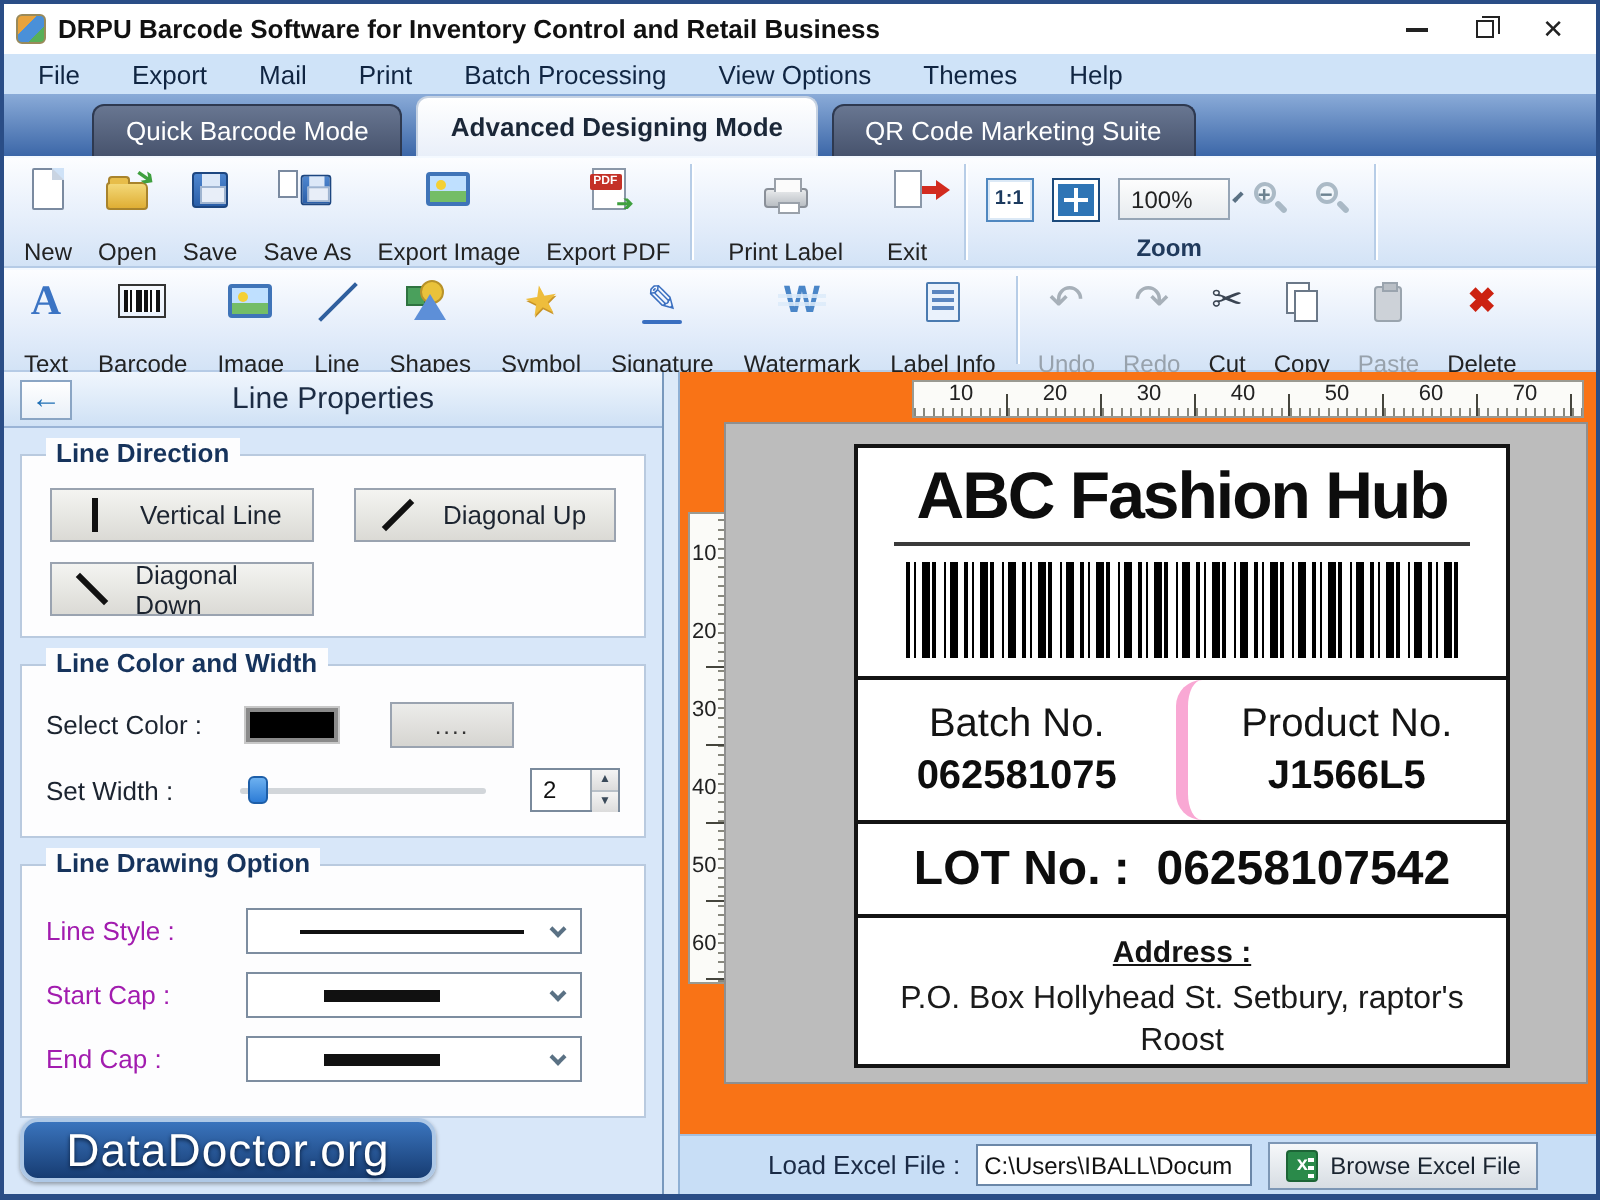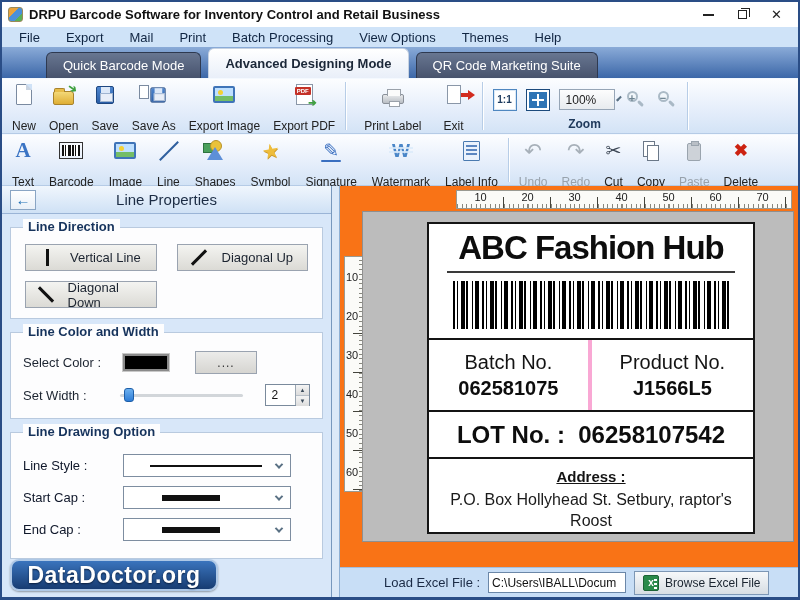--- a/index.html
+++ b/index.html
@@ -126,28 +126,28 @@
   .slider { position: relative; width: 128px; height: 14px; margin-right: 22px; }
   .slider .track { position: absolute; left: 0; right: 0; top: 6px; height: 3px; background: #d2d6da; border-radius: 2px; }
   .slider .thumb { position: absolute; left: 4px; top: 0; width: 10px; height: 14px; background: linear-gradient(180deg,#6db1f0,#2d7cd6); border: 1px solid #1d5ea8; border-radius: 3px; }
   .spin { display: flex; width: 46px; height: 22px; border: 1px solid #7a8a9c; background: #fff; }
   .spin .val { flex: 1; font-size: 12px; color: #111; padding: 3px 0 0 5px; }
   .spin .arrows { width: 14px; border-left: 1px solid #9aa6b2; display: flex; flex-direction: column; }
   .spin .arrows span { flex: 1; font-size: 6px; line-height: 10px; text-align: center; color: #3a4a5a; background: linear-gradient(180deg,#f4f4f4,#dcdcdc); }
   .spin .arrows span + span { border-top: 1px solid #b8c0c8; }
 
   .dd-row { display: flex; align-items: center; margin: 9px 2px; }
-  .dd-label { width: 100px; font-size: 13px; color: #0f172a; }
+  .dd-label { width: 100px; font-size: 13px; color: #a21caf; }
   .dropdown { width: 168px; height: 23px; background: #fff; border: 1px solid #7d8da0; display: flex; align-items: center; padding: 0 8px; }
   .dropdown .sample { flex: 1; display: flex; align-items: center; }
   .line-thin { width: 112px; height: 2px; background: #111; margin: 0 auto 0 18px; }
   .line-thick { width: 58px; height: 6px; background: #111; margin-left: 30px; }
 
   .logo { margin: auto 8px 6px 8px; width: 208px; height: 38px; border-radius: 9px; border: 2px solid #aec8e6; background: linear-gradient(180deg,#3a74bd,#173c72); display: flex; align-items: center; justify-content: center; box-shadow: 0 1px 2px rgba(0,0,0,.35); }
-  .logo span { color: #fff; font-size: 23px; font-weight: 700; letter-spacing: .5px; text-shadow: 0 1px 2px #0a1e3c; }
+  .logo span { color: #fff; font-size: 23px; font-weight: 400; letter-spacing: .5px; text-shadow: 0 1px 2px #0a1e3c; }
 
   .splitter { width: 8px; background: #dce9f8; border-right: 1px solid #8fb0d4; flex: 0 0 auto; }
 
   .right-area { flex: 1; position: relative; background: #f97316; min-width: 0; }
   .hruler { position: absolute; left: 116px; top: 4px; width: 336px; height: 19px; background: #fbfbf8; border: 1px solid #9a9a92; font-size: 11px; color: #222;
     background-image:
       repeating-linear-gradient(90deg,#44443c 0 1px,transparent 1px 47px),
       repeating-linear-gradient(90deg,#88887e 0 1px,transparent 1px 4.7px);
     background-size: 100% 11px, 100% 4px;
     background-position: left 46px bottom, left bottom;
@@ -166,21 +166,21 @@
 
   .design-canvas { position: absolute; left: 22px; top: 25px; width: 432px; bottom: 55px; background: #bcbcbc; border: 1px solid #8f8f8f; }
   .label-preview { position: absolute; left: 64px; top: 10px; width: 328px; height: 312px; background: #fff; border: 2px solid #141414; display: flex; flex-direction: column; overflow: hidden; }
   .lp-title { text-align: center; font-size: 33px; font-weight: 700; color: #0d0d0d; padding-top: 5px; letter-spacing: -1px; white-space: nowrap; }
   .lp-rule { height: 2px; background: #3a3a3a; margin: 4px 18px 0 18px; }
   .lp-barcode { height: 48px; margin: 8px 24px 9px 24px; background:
     repeating-linear-gradient(90deg,#000 0 2px,#fff 2px 4px,#000 4px 5px,#fff 5px 8px,#000 8px 12px,#fff 12px 13px,#000 13px 15px,#fff 15px 19px,#000 19px 20px,#fff 20px 22px,#000 22px 26px,#fff 26px 29px); }
   .lp-div { height: 2px; background: #141414; }
   .lp-batch-row { display: grid; grid-template-columns: 49% 51%; height: 70px; }
   .lp-cell { display: flex; flex-direction: column; justify-content: center; text-align: center; gap: 3px; }
-  .lp-cell + .lp-cell { border-left: 4px solid #f9a8d4; }
+  .lp-cell + .lp-cell { border-left: 6px solid #f9a8d4; border-radius: 13px; }
   .lp-h { font-size: 20px; color: #141414; }
   .lp-v { font-size: 20px; font-weight: 700; color: #0d0d0d; }
   .lp-lot { height: 45px; display: flex; align-items: center; justify-content: center; font-size: 24px; font-weight: 700; color: #0d0d0d; white-space: pre; }
   .lp-addr { flex: 1; text-align: center; padding-top: 9px; }
   .lp-addr-h { font-size: 15px; font-weight: 700; text-decoration: underline; color: #141414; }
   .lp-addr-t { font-size: 16px; color: #1a1a1a; max-width: 302px; margin: 5px auto 0 auto; line-height: 1.3; }
 
   .bottom-bar { position: absolute; left: 0; right: 0; bottom: 0; height: 30px; background: #c8def6; border-top: 1px solid #a4bedd; display: flex; align-items: center; padding-left: 44px; gap: 8px; }
   .bb-label { font-size: 13px; color: #1a2a45; }
   .bb-input { width: 138px; height: 21px; border: 1px solid #6b87a8; background: #fff; font-size: 12px; color: #111; padding: 0 3px; font-family: "Liberation Sans", sans-serif; }

